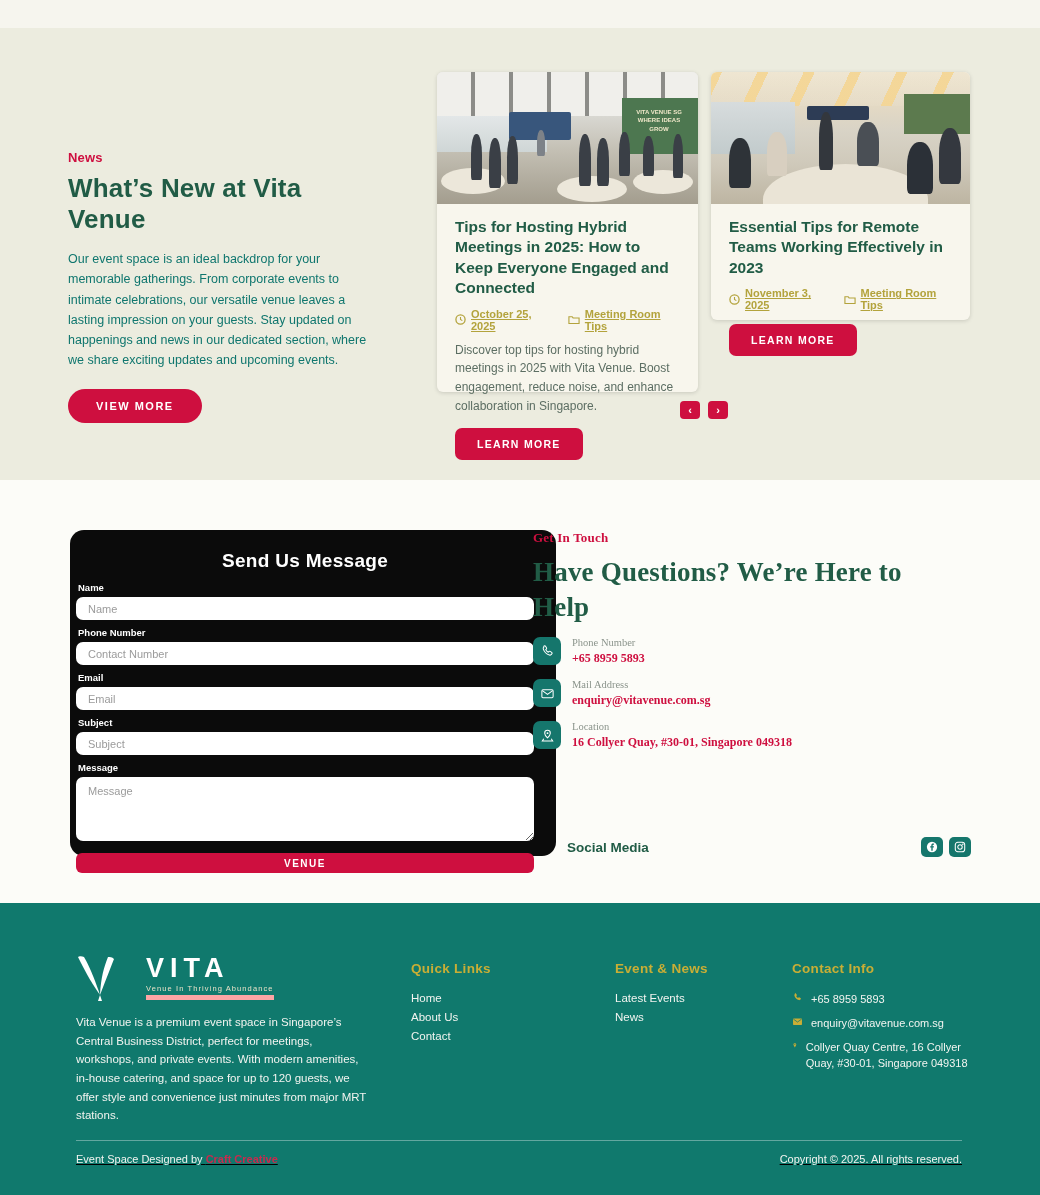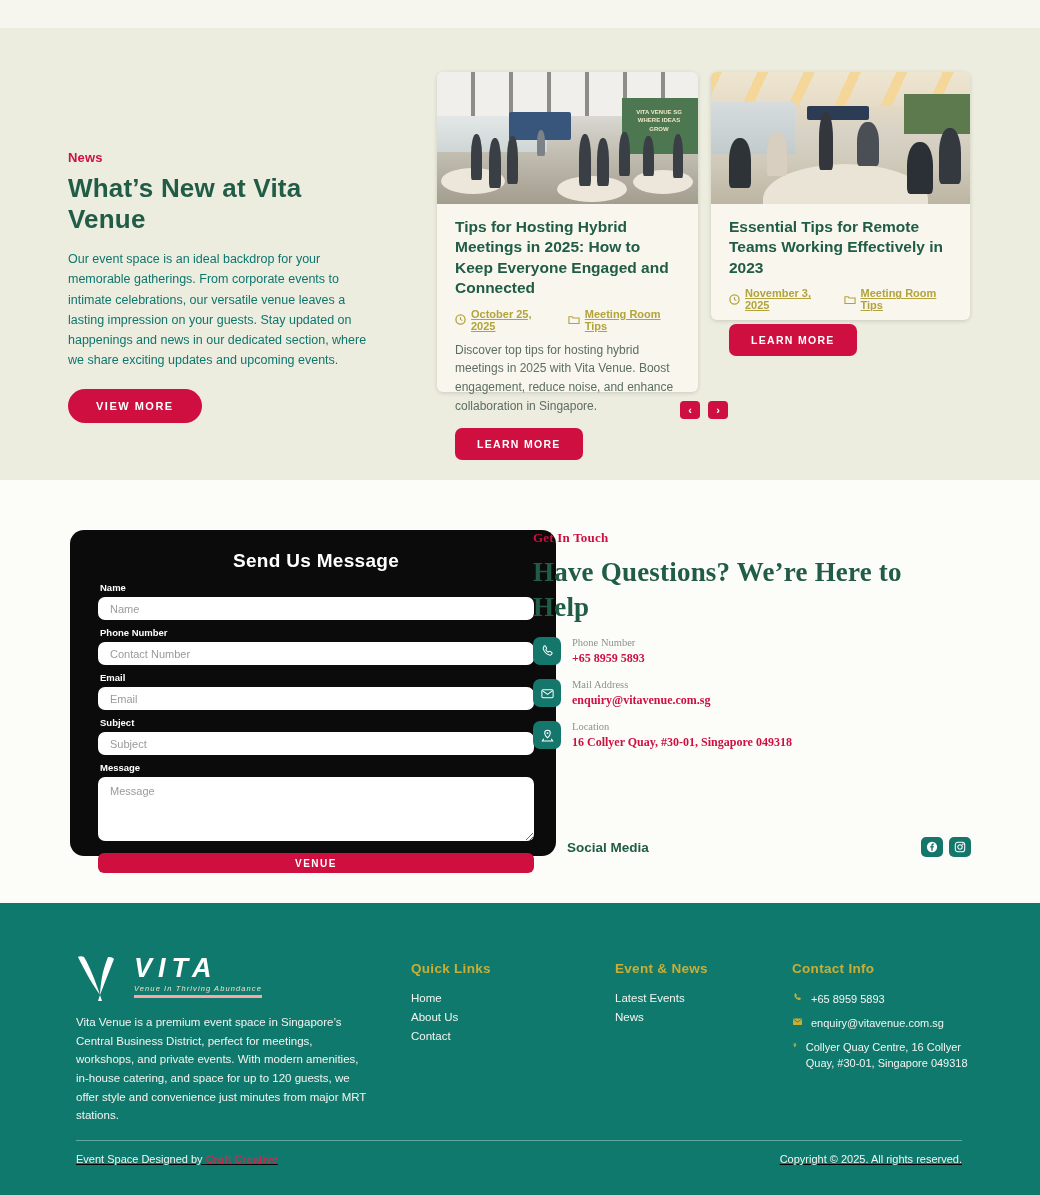--- a/index.html
+++ b/index.html
@@ -53,21 +53,21 @@
   .img2-greenwall { right:0; top:22px; width:66px; height:40px; background:#5c7a4e; }
   .img2-tv { left:96px; top:34px; width:62px; height:14px; background:#2d3c55; border-radius:2px; }
   .img2-table { left:52px; top:92px; width:165px; height:44px; background:#eae4d6; border-radius:50% 50% 0 0 / 80% 80% 0 0; }
 
   
   .carousel { position:absolute; left:680px; top:401px; display:flex; gap:8px; }
   .car-btn { width:20px; height:18px; background:#ce0f3f; color:#fff; border:none; border-radius:4px;
     font-size:11px; line-height:16px; text-align:center; cursor:pointer; font-weight:bold; padding:0; }
 
   
-  .form-card { position:absolute; left:70px; top:50px; width:486px; height:326px; background:#0b0b0b; border-radius:14px; padding:20px 22px 0 28px; }
+  .form-card { position:absolute; left:70px; top:50px; width:486px; height:326px; background:#0b0b0b; border-radius:14px; padding:20px 22px 0 6px; }
   .form-title { color:#fff; text-align:center; font-size:19px; font-weight:bold; letter-spacing:.3px; margin-bottom:10px; }
   .f-label { color:#fff; font-size:9.5px; font-weight:bold; margin:7px 0 4px 2px; }
   .f-input { width:100%; height:23px; border:none; border-radius:7px; background:#fff; font-size:11px;
     padding:0 12px; color:#333; font-family:"Liberation Sans",sans-serif; }
   .f-input::placeholder, .f-area::placeholder { color:#9b9b9b; }
   .f-area { width:100%; height:64px; border:none; border-radius:7px; background:#fff; font-size:11px;
     padding:8px 12px; color:#333; resize:vertical; font-family:"Liberation Sans",sans-serif; }
   .btn-send { width:100%; height:20px; margin-top:8px; background:#ce0f3f; border:none; border-radius:6px;
     color:#fff; font-weight:bold; font-size:10px; letter-spacing:1.5px; cursor:pointer; }
 
@@ -78,23 +78,23 @@
   .c-item { display:flex; align-items:flex-start; gap:11px; margin-top:13px; }
   .c-icon { width:28px; height:28px; background:#15766c; border-radius:7px; display:flex; align-items:center; justify-content:center; flex:0 0 auto; }
   .c-label { color:#8b948c; font-size:10.5px; }
   .c-value { color:#ce0f3f; font-size:12px; font-weight:bold; margin-top:3px; }
   .social-row { position:absolute; left:567px; top:357px; width:404px; display:flex; align-items:center; justify-content:space-between; }
   .social-label { color:#215c46; font-size:13.5px; font-weight:bold; }
   .social-btns { display:flex; gap:6px; }
   .s-btn { width:22px; height:20px; background:#15766c; border-radius:5px; border:none; display:flex; align-items:center; justify-content:center; cursor:pointer; }
 
   
-  .ft-logo { position:absolute; left:74px; top:52px; display:flex; align-items:flex-start; gap:4px;font-style:italic; }
+  .ft-logo { position:absolute; left:74px; top:52px; display:flex; align-items:flex-start; gap:16px; }
   .ft-logo-text { color:#fff; font-size:27px; font-weight:bold; letter-spacing:6px; line-height:1; }
-  .ft-tagline { color:#e9e2c8; font-size:7.5px; letter-spacing:1.1px; border-bottom:3px solid #fca5a5; padding-bottom:2px; margin-top:2px; }
+  .ft-tagline { color:#e9e2c8; font-size:7.5px; letter-spacing:1.1px; border-bottom:5px solid #fca5a5; padding-bottom:2px; margin-top:2px; }
   .ft-desc { position:absolute; left:76px; top:110px; width:292px; color:#f2f4f0; font-size:11.5px; line-height:1.62; }
   .ft-col-title { color:#c9ae35; font-size:13.5px; font-weight:bold; letter-spacing:.3px; }
   .ft-links { margin-top:16px; }
   .ft-links a { display:block; color:#f2f4f0; font-size:11.5px; margin-bottom:7px; text-decoration:none; }
   .ft-quick { position:absolute; left:411px; top:58px; width:150px; }
   .ft-events { position:absolute; left:615px; top:58px; width:150px; }
   .ft-contact { position:absolute; left:792px; top:58px; width:180px; }
   .ft-citem { display:flex; gap:8px; margin-bottom:8px; align-items:flex-start; }
   .ft-citem span.txt { color:#f2f4f0; font-size:11px; line-height:1.45; }
   .ft-divider { position:absolute; left:76px; top:237px; width:886px; height:1px; background:rgba(255,255,255,.35); }

